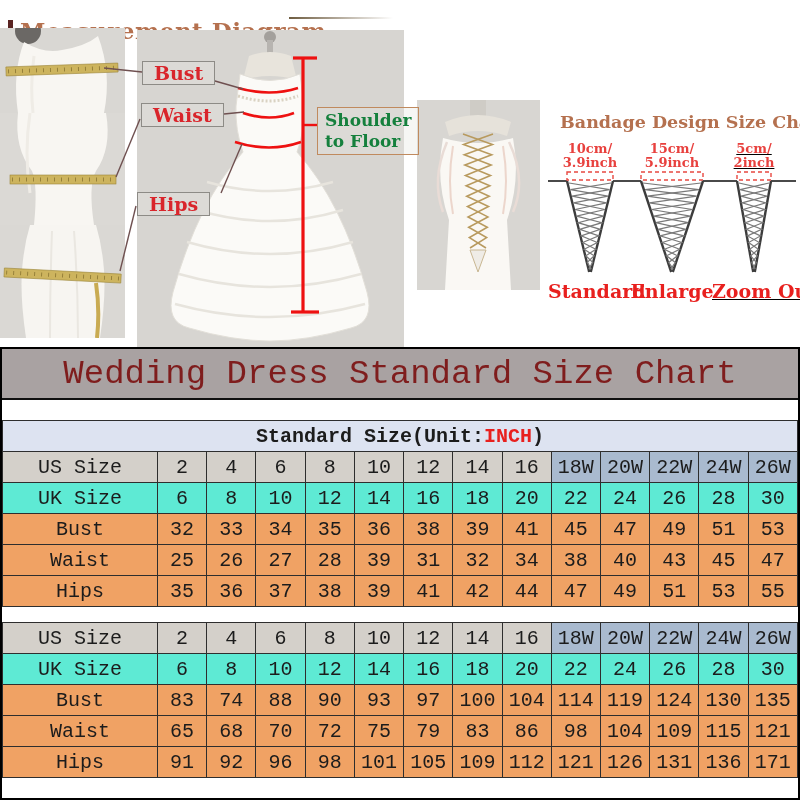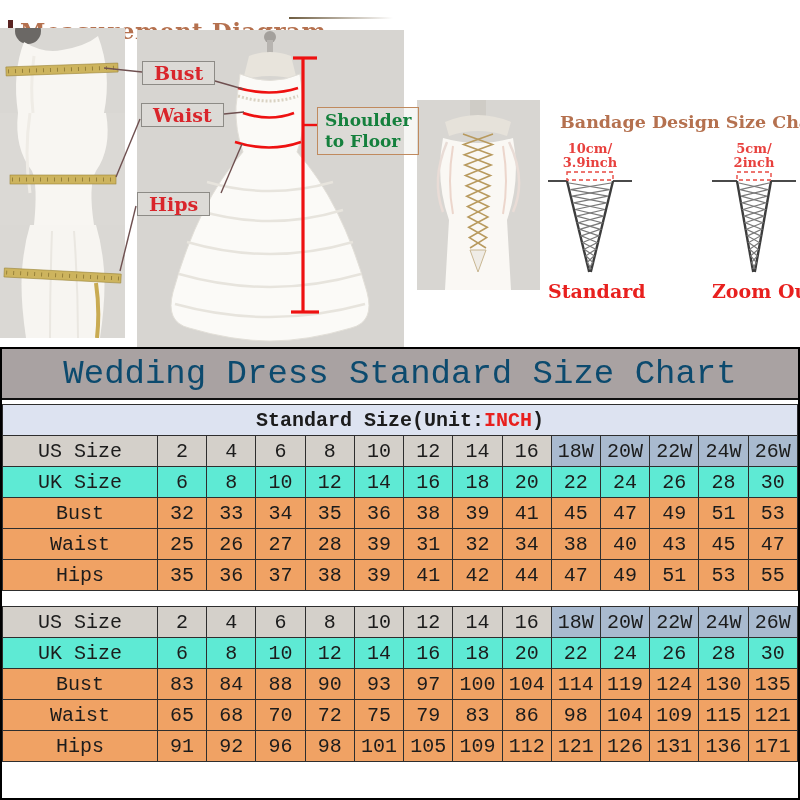--- a/index.html
+++ b/index.html
@@ -46,22 +46,22 @@
     color:var(--unit_text,#e8201e);white-space:nowrap;
   }
   
   .bottom-section{
     position:absolute;top:347px;left:0;width:800px;height:453px;box-sizing:border-box;
     background:#fff;border:2px solid #000;overflow:hidden;
   }
   .table-title{
     height:49px;background:var(--table_title_bg,#a9a2a2);border-bottom:2px solid #101010;
     display:flex;align-items:center;justify-content:center;
-    font-family:"Liberation Mono",monospace;font-size:34px;color:#0c4a6e;
-    letter-spacing:0;margin-bottom:4px;white-space:nowrap;
+    font-family:"Liberation Mono",monospace;font-size:34px;color:#7f1d1d;
+    letter-spacing:0;margin-bottom:20px;white-space:nowrap;
   }
   table.size-table{
     width:100%;border-collapse:collapse;table-layout:fixed;
     font-family:Liberation Mono, monospace;font-size:20px;color:#1c1c1c;
   }
   table.size-table td{border:1px solid #2e2e2e;height:30px;text-align:center;padding:0;overflow:hidden;}
   td.section-header{background:var(--section_header_bg,#dde3f1);text-align:left;font-weight:bold;padding-left:3px;}
   td.section-header .unit{color:var(--unit_text,#e8201e);}
   td.row-label{text-align:left;padding-left:3px;}
   tr.row-us td{background:var(--us_row_bg,#d4d0ca);}
@@ -185,21 +185,37 @@
         <line x1="0" y1="10" x2="19" y2="10" stroke="#4a4a4a" stroke-width="2"></line>
         <line x1="65" y1="10" x2="84" y2="10" stroke="#4a4a4a" stroke-width="2"></line>
         <rect x="19" y="1" width="46" height="8" fill="none" stroke="#e84840" stroke-width="1.4" stroke-dasharray="4 3"></rect>
         <line x1="19" y1="10" x2="41.2" y2="101" stroke="#3c3c3c" stroke-width="2.4"></line>
         <line x1="65" y1="10" x2="42.8" y2="101" stroke="#3c3c3c" stroke-width="2.4"></line>
         <polyline points="21.0,12.0 61.5,18.6 24.0,25.2 58.4,31.8 27.1,38.5 55.4,45.1 30.1,51.7 52.3,58.3 33.2,64.9 49.3,71.5 36.2,78.2 46.2,84.8 39.3,91.4 43.2,98.0" fill="none" stroke="#7a7a7a" stroke-width="1.2"></polyline>
         <polyline points="63.0,12.0 22.5,18.6 60.0,25.2 25.6,31.8 56.9,38.5 28.6,45.1 53.9,51.7 31.7,58.3 50.8,64.9 34.7,71.5 47.8,78.2 37.8,84.8 44.7,91.4 40.8,98.0" fill="none" stroke="#7a7a7a" stroke-width="1.2"></polyline>
       </svg>
     <div class="bandage-name">Standard</div>
   </div>
-  <div class="bandage-item" style="left:712px;">
+  <div class="bandage-item" style="left:630px;">
+    <div class="bandage-measure">
+      <span>15cm/</span><br>
+      <span>5.9inch</span>
+    </div>
+    <svg class="lace-v" width="84" height="104" viewBox="0 0 84 104">
+        <line x1="0" y1="10" x2="11" y2="10" stroke="#4a4a4a" stroke-width="2"></line>
+        <line x1="73" y1="10" x2="84" y2="10" stroke="#4a4a4a" stroke-width="2"></line>
+        <rect x="11" y="1" width="62" height="8" fill="none" stroke="#e84840" stroke-width="1.4" stroke-dasharray="4 3"></rect>
+        <line x1="11" y1="10" x2="41.2" y2="101" stroke="#3c3c3c" stroke-width="2.4"></line>
+        <line x1="73" y1="10" x2="42.8" y2="101" stroke="#3c3c3c" stroke-width="2.4"></line>
+        <polyline points="13.0,12.0 68.9,18.6 17.3,25.2 64.6,31.8 21.6,38.5 60.3,45.1 25.8,51.7 56.0,58.3 30.1,64.9 51.8,71.5 34.4,78.2 47.5,84.8 38.7,91.4 43.2,98.0" fill="none" stroke="#7a7a7a" stroke-width="1.2"></polyline>
+        <polyline points="71.0,12.0 15.1,18.6 66.7,25.2 19.4,31.8 62.4,38.5 23.7,45.1 58.2,51.7 28.0,58.3 53.9,64.9 32.2,71.5 49.6,78.2 36.5,84.8 45.3,91.4 40.8,98.0" fill="none" stroke="#7a7a7a" stroke-width="1.2"></polyline>
+      </svg>
+    <div class="bandage-name">Enlarge</div>
+  </div>
+  <div class="bandage-item" style="left:712px;text-decoration:underline;">
     <div class="bandage-measure">
       <span>5cm/</span><br>
       <span>2inch</span>
     </div>
     <svg class="lace-v" width="84" height="104" viewBox="0 0 84 104">
         <line x1="0" y1="10" x2="25" y2="10" stroke="#4a4a4a" stroke-width="2"></line>
         <line x1="59" y1="10" x2="84" y2="10" stroke="#4a4a4a" stroke-width="2"></line>
         <rect x="25" y="1" width="34" height="8" fill="none" stroke="#e84840" stroke-width="1.4" stroke-dasharray="4 3"></rect>
         <line x1="25" y1="10" x2="41.2" y2="101" stroke="#3c3c3c" stroke-width="2.4"></line>
         <line x1="59" y1="10" x2="42.8" y2="101" stroke="#3c3c3c" stroke-width="2.4"></line>
@@ -336,21 +352,21 @@
           <td>20</td>
           <td>22</td>
           <td>24</td>
           <td>26</td>
           <td>28</td>
           <td>30</td>
         </tr>
         <tr class="row-measure">
           <td class="row-label">Bust</td>
           <td>83</td>
-          <td>84</td>
+          <td>74</td>
           <td>88</td>
           <td>90</td>
           <td>93</td>
           <td>97</td>
           <td>100</td>
           <td>104</td>
           <td>114</td>
           <td>119</td>
           <td>124</td>
           <td>130</td>

